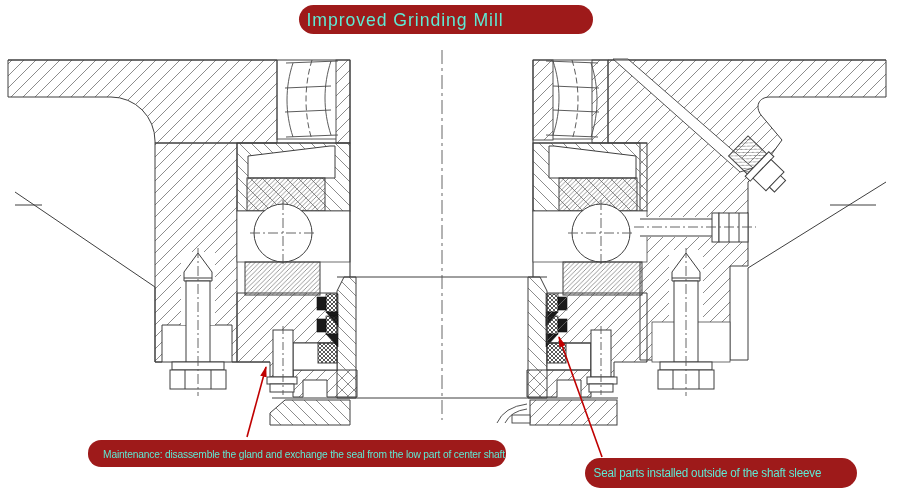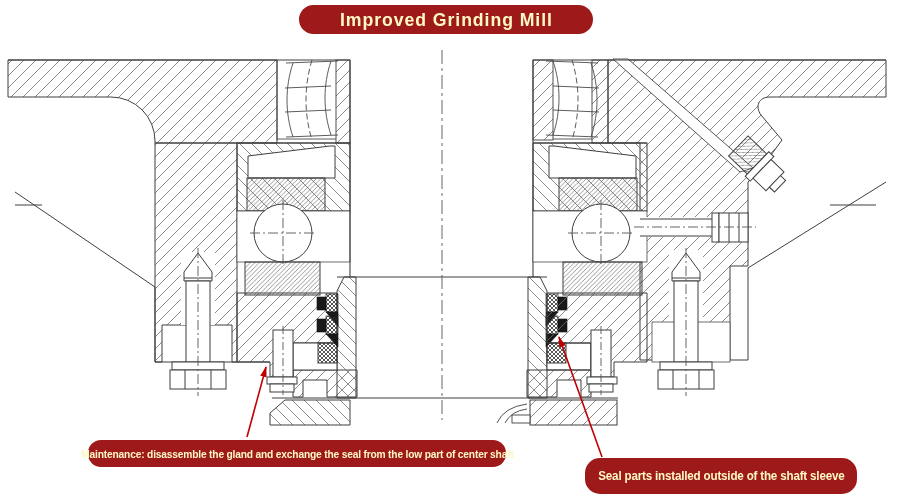--- a/index.html
+++ b/index.html
@@ -1,35 +1,35 @@
 <!DOCTYPE html>
 <html><head>
 <meta charset="utf-8">
 <style>
   html,body{margin:0;padding:0;}
   body{
     width:900px;height:500px;position:relative;background:#ffffff;
     font-family:"Liberation Sans", sans-serif;overflow:hidden;
   }
   .pill{
-    position:absolute;background:#9e1a1a;color:#fef9c3;
-    border-radius:16px;display:flex;align-items:center;justify-content:center;
-    font-weight:bold;white-space:nowrap;
+    position:absolute;background:#9e1a1a;color:#5eead4;
+    border-radius:16px;display:flex;align-items:center;
+    font-weight:normal;white-space:nowrap;
   }
   .pill .inner{transform:scaleX(0.93);transform-origin:center;}
   #title-banner{
     left:299px;top:5px;width:294px;height:29px;border-radius:15px;
     font-size:19px;letter-spacing:1px;
   }
   #label-maintenance{
     left:88px;top:440px;width:418px;height:27px;border-radius:13px;
     font-size:11px;letter-spacing:-0.2px;
   }
   #label-seal{
-    left:585px;top:458px;width:272px;height:36px;border-radius:15px;
+    left:585px;top:458px;width:272px;height:30px;border-radius:15px;
     font-size:12.5px;letter-spacing:-0.2px;
   }
   svg{position:absolute;left:0;top:0;}
 </style>
 </head>
 <body>
 
 <svg id="drawing" width="900" height="500" viewBox="0 0 900 500">
   <defs>
     <pattern id="h1" patternUnits="userSpaceOnUse" width="12" height="12">

